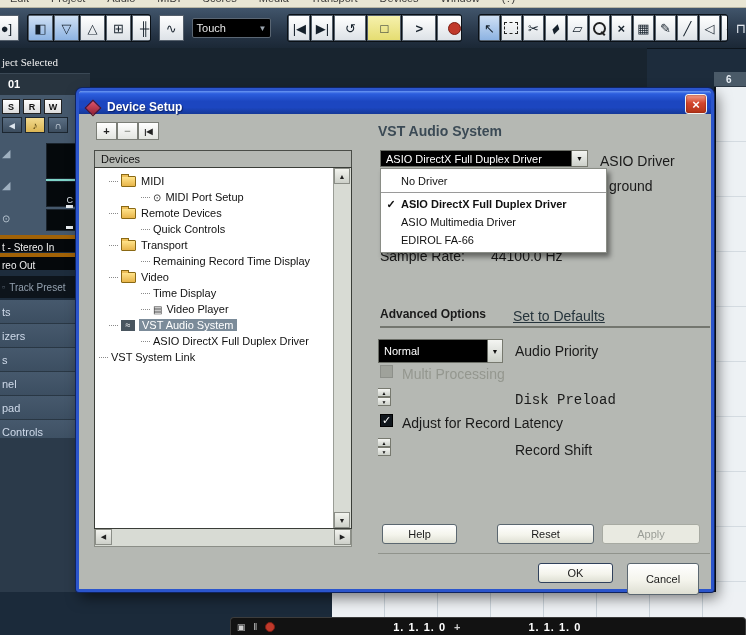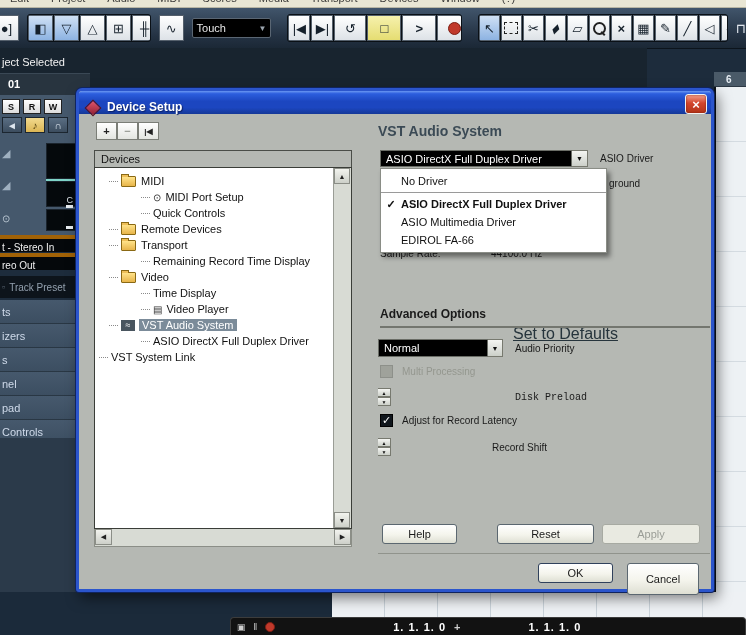--- a/index.html
+++ b/index.html
@@ -20,21 +20,21 @@
   .yellowbtn{background:linear-gradient(#f6f1ad,#e5dd72)!important;}
   .reddot{width:11px;height:11px;border-radius:50%;background:#c0392b;border:1px solid #7e1f14;}
   .dashedbox{width:12px;height:10px;border:1px dashed #222;}
   .mag{width:9px;height:9px;border:2px solid #222;border-radius:50%;position:relative;}
   .mag::after{content:"";position:absolute;width:2px;height:5px;background:#222;left:7px;top:7px;transform:rotate(-45deg);}
   .rot45{transform:rotate(-45deg);}
   #touchbox{width:84px;height:20px;background:#000;border:1px solid #5a6673;border-radius:2px;color:#e8e8e8;
     font-size:11px;display:flex;align-items:center;padding:0 4px;box-sizing:border-box;}
   #touchbox .arr{margin-left:auto;color:#9aa4ae;font-size:8px;}
   
-  #infoband{left:0;top:48px;width:647px;height:40px;background:#18242f;}
+  #infoband{left:0;top:48px;width:647px;height:40px;background:#18242f;font-family:Liberation Serif, serif;}
   #infoband .info{position:absolute;left:2px;top:8px;color:#f2f2f2;font-size:11px;}
   #trackhead{left:0;top:73px;width:90px;height:22px;background:#28343f;border-top:1px solid #3a4855;}
   #trackhead .tn{position:absolute;left:8px;top:4px;color:#fff;font-weight:bold;font-size:11px;}
   #insp{left:0;top:95px;width:76px;height:140px;background:#45586c;}
   .srw{display:flex;gap:3px;padding:4px 0 0 2px;}
   .srw .sb{width:16px;height:13px;background:linear-gradient(#fff,#dcdcdc);border:1px solid #222;color:#111;
     font-size:9px;font-weight:bold;display:flex;align-items:center;justify-content:center;}
   .irow2{display:flex;gap:3px;padding:3px 0 0 2px;}
   .ib{width:18px;height:14px;border:1px solid #1c2630;background:linear-gradient(#5a6e83,#3c4d5f);color:#dfe7ef;
     font-size:10px;display:flex;align-items:center;justify-content:center;}
@@ -109,31 +109,31 @@
     border:1px solid #8b8e87;box-sizing:border-box;font-size:7px;color:#222;display:flex;align-items:center;justify-content:center;}
   
   .blackfield{background:#000;color:#fff;font-size:11px;display:flex;align-items:center;
     padding-left:5px;box-sizing:border-box;border:1px solid #6a6d66;}
   .combo{display:flex;}
   .combo .cbtn{width:16px;background:linear-gradient(#f4f5f2,#ccd0c9);border:1px solid #77796f;border-left:none;
     display:flex;align-items:center;justify-content:center;font-size:7px;color:#111;box-sizing:border-box;}
   .spin{display:flex;flex-direction:column;width:13px;}
   .spin span{flex:1;background:linear-gradient(#f4f5f2,#ccd0c9);border:1px solid #77796f;border-left:none;
     font-size:5px;color:#111;display:flex;align-items:center;justify-content:center;box-sizing:border-box;}
-  .flabel{font-size:10px;color:#1a1a1a;}
+  .flabel{font-size:14px;color:#1a1a1a;}
   .flabel.dis{color:#94978f;}
   .cb{width:13px;height:13px;box-sizing:border-box;}
   .cb.checked{background:#10161c;border:1px solid #000;color:#fff;font-size:11px;line-height:11px;text-align:center;}
   .cb.disabled{background:#9fa29b;border:1px solid #8d908a;}
   .xpbtn{background:linear-gradient(180deg,#ffffff,#f4f4ec 55%,#dedfd3);border:1px solid #5b6770;border-radius:3px;
     font-size:11px;color:#1a1a1a;display:flex;align-items:center;justify-content:center;box-sizing:border-box;
     font-family:"Liberation Sans",sans-serif;}
   .xpbtn.disabled{color:#9a9d96;border-color:#a7aaa2;background:#e9eae1;}
   .hr1{background:#73766f;} .hr2{background:#90938c;}
-  .link{font-size:16px;color:#26343c;text-decoration:underline;margin-top:17px;}
+  .link{font-size:14px;color:#26343c;text-decoration:underline;}
   
   #drvmenu{left:301px;top:54px;width:227px;background:#fff;border:1px solid #8a8d86;
     box-shadow:3px 4px 5px rgba(0,0,0,.45);padding:3px 0;box-sizing:border-box;z-index:5;}
   .mitem{display:flex;align-items:center;height:18px;font-size:11px;color:#111;}
   .mitem .chk{width:20px;text-align:center;font-size:11px;flex:0 0 auto;}
   .mitem.bold{font-weight:bold;}
   .msep{height:1px;background:#9a9a9a;margin:2px 0;}
 </style>
 </head>
 <body>
@@ -366,26 +366,26 @@
         <div id="devbody">
           <div id="treelist">
             <div class="trow d1">
                 <span class="folder"></span>
                 <span>MIDI</span>
               </div>
             <div class="trow d2">
                 <span class="tico">⊙</span>
                 <span>MIDI Port Setup</span>
               </div>
-            <div class="trow d2">
-                <span>Quick Controls</span>
-              </div>
             <div class="trow d1">
                 <span class="folder"></span>
                 <span>Remote Devices</span>
+              </div>
+            <div class="trow d2">
+                <span>Quick Controls</span>
               </div>
             <div class="trow d1">
                 <span class="folder"></span>
                 <span>Transport</span>
               </div>
             <div class="trow d2">
                 <span>Remaining Record Time Display</span>
               </div>
             <div class="trow d1">
                 <span class="folder"></span>
@@ -460,21 +460,21 @@
           <span class="chk"></span>
             <span>EDIROL FA-66</span>
         </div>
       </div>
 
       <div class="abs" style="left:301px;top:193px;font-size:12px;font-weight:bold;color:#1a1a1a;">Advanced Options</div>
       <div class="abs link" style="left:434px;top:194px;">Set to Defaults</div>
       <div class="abs hr1" style="left:301px;top:212px;width:330px;height:2px;"></div>
 
       <div class="abs combo" style="left:299px;top:225px;">
-        <div class="blackfield" style="width:110px;height:18px;text-align:right;">
+        <div class="blackfield" style="width:110px;height:24px;text-align:right;">
             <span>Normal</span>
           </div>
         <div class="cbtn" style="width:15px;">
             <span>▼</span>
           </div>
       </div>
       <div class="abs flabel" style="left:436px;top:229px;">Audio Priority</div>
 
       <div class="abs cb disabled" style="left:301px;top:251px;"></div>
       <div class="abs flabel dis" style="left:323px;top:252px;">Multi Processing</div>
@@ -491,21 +491,21 @@
         <span>✓</span>
       </div>
       <div class="abs flabel" style="left:323px;top:301px;">Adjust for Record Latency</div>
 
       <div class="abs combo" style="left:299px;top:324px;">
         <div class="spin" style="height:18px;">
           <span>▲</span>
           <span>▼</span>
         </div>
       </div>
-      <div class="abs flabel" style="left:413px;top:328px;">Record Shift</div>
+      <div class="abs flabel" style="left:436px;top:328px;">Record Shift</div>
 
       <div class="abs xpbtn" style="left:303px;top:410px;width:75px;height:20px;">
           <span>Help</span>
         </div>
       <div class="abs xpbtn" style="left:418px;top:410px;width:97px;height:20px;">
           <span>Reset</span>
         </div>
       <div class="abs xpbtn disabled" style="left:523px;top:410px;width:98px;height:20px;">
           <span>Apply</span>
         </div>

